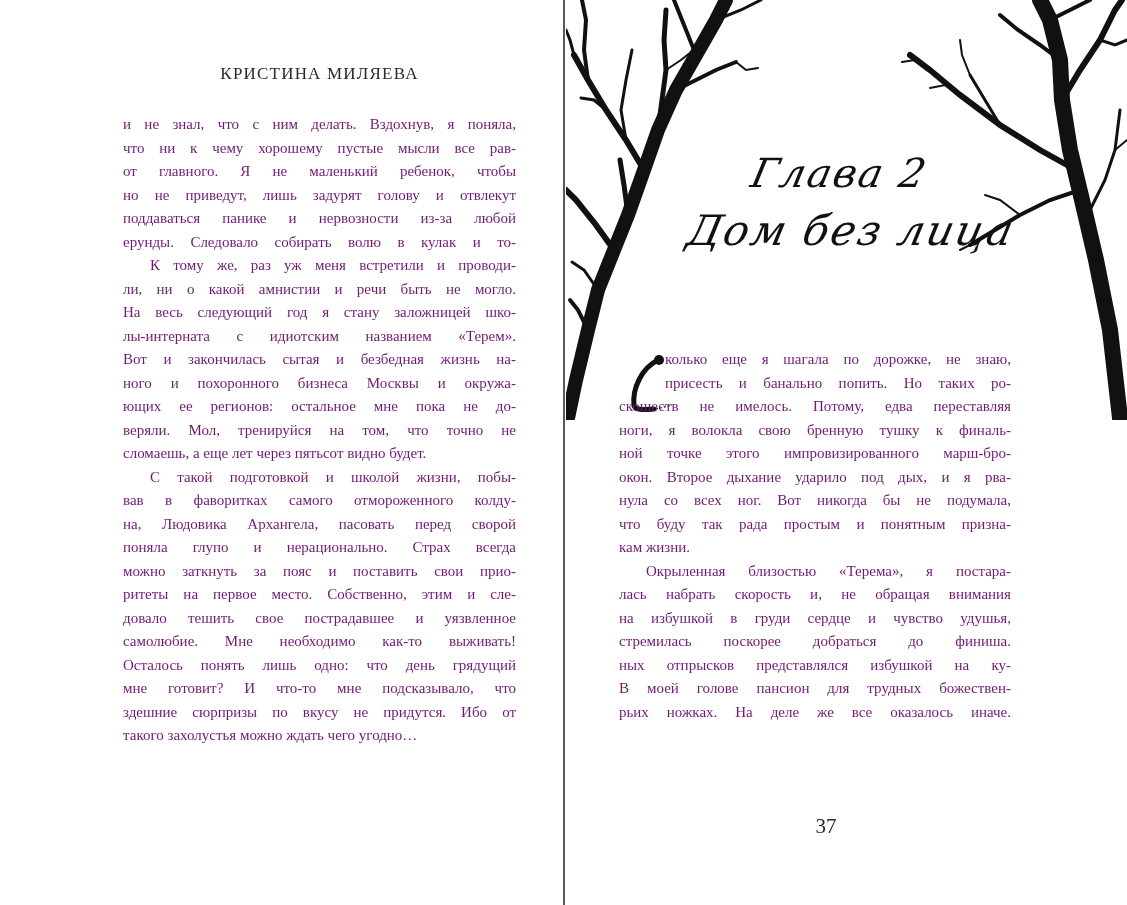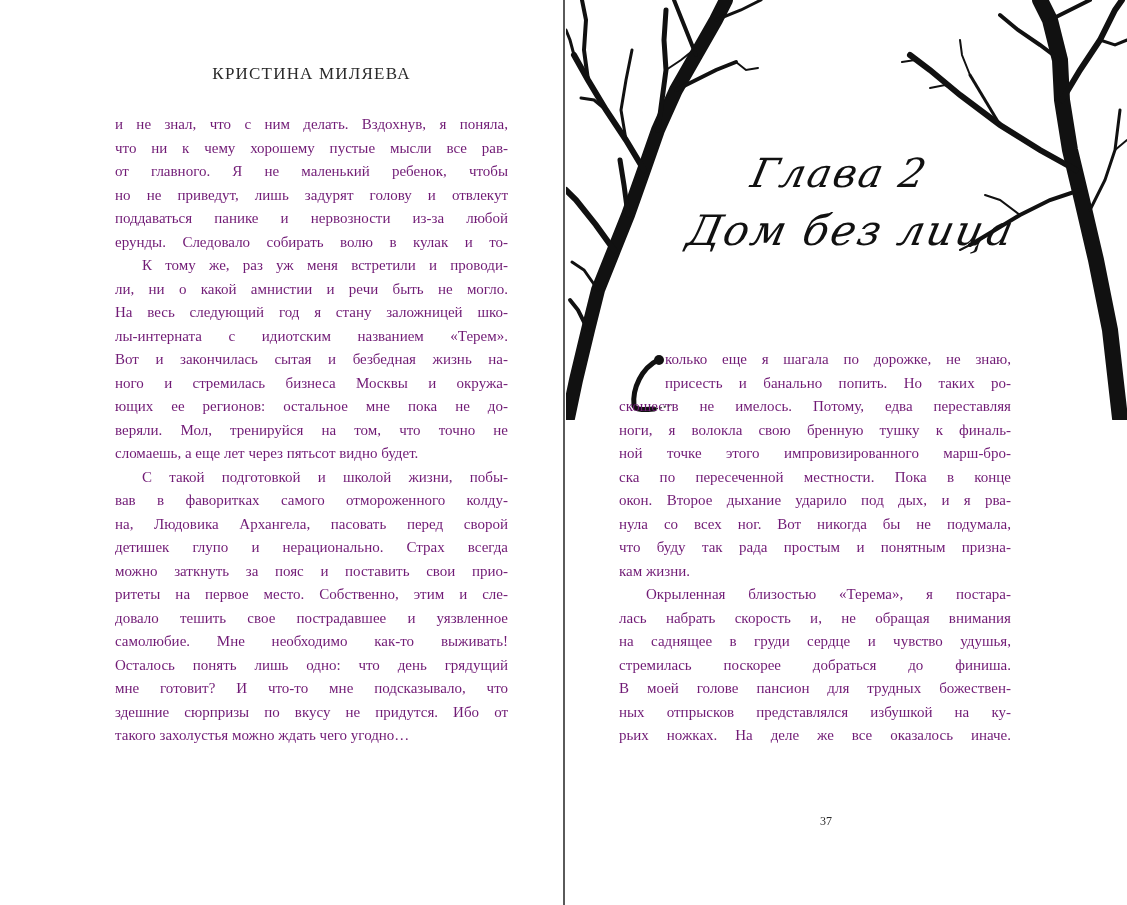--- a/index.html
+++ b/index.html
@@ -3,21 +3,21 @@
 <meta charset="utf-8">
 <style>
   html, body { margin: 0; padding: 0; }
   body {
     width: 1127px; height: 905px; position: relative; overflow: hidden;
     background: #ffffff; color: #1c1c1c;
     font-family: "DejaVu Serif", "Liberation Serif", serif;
   }
   .spread { position: absolute; inset: 0; }
   .page { position: absolute; top: 0; height: 905px; }
-  .page-left { left: 8px; width: 452px; padding-left: 26px; }
+  .page-left { left: 16px; width: 452px; padding-left: 26px; }
   .page-right { left: 566px; width: 561px; }
   .spine {
     position: absolute; left: 563px; top: 0; width: 2px; height: 905px;
     background: #5a5a5a;
   }
   .running-head {
     position: absolute; top: 64px; left: 107px; width: 393px;
     text-align: center; font-family: "Liberation Serif", serif;
     font-size: 17px; letter-spacing: 1.2px; color: #2a2a2a;
   }
@@ -38,21 +38,21 @@
     position: absolute; left: 684px; top: 148px; width: 290px; height: 130px;
   }
   .chapter-title .t1, .chapter-title .t2 {
     position: absolute; font-family: "DejaVu Serif", serif; font-style: italic;
     color: #111; white-space: nowrap; transform: skewX(-12deg);
   }
   .chapter-title .t1 { left: 68px; top: 2px; font-size: 40px; letter-spacing: 2px; }
   .chapter-title .t2 { left: 4px; top: 58px; font-size: 42px; letter-spacing: 2px; }
   .page-number {
     position: absolute; top: 814px; left: 630px; width: 392px; text-align: center;
-    font-family: "Liberation Serif", serif; font-size: 12px; color: #2a2a2a;
+    font-family: "Liberation Serif", serif; font-size: 21px; color: #2a2a2a;
   }
   .tree { position: absolute; }
   .tree-left { left: 566px; top: 0; width: 200px; height: 420px; }
   .tree-right { left: 900px; top: 0; width: 227px; height: 420px; }
 </style>
 </head>
 <body>
 
 <div class="spread">
 
@@ -63,28 +63,28 @@
         <span class="line">что ни к чему хорошему пустые мысли все рав-</span>
         <span class="line">от главного. Я не маленький ребенок, чтобы</span>
         <span class="line">но не приведут, лишь задурят голову и отвлекут</span>
         <span class="line">поддаваться панике и нервозности из-за любой</span>
         <span class="line">ерунды. Следовало собирать волю в кулак и то-</span>
         <span class="line indent">К тому же, раз уж меня встретили и проводи-</span>
         <span class="line">ли, ни о какой амнистии и речи быть не могло.</span>
         <span class="line">На весь следующий год я стану заложницей шко-</span>
         <span class="line">лы-интерната с идиотским названием «Терем».</span>
         <span class="line">Вот и закончилась сытая и безбедная жизнь на-</span>
-        <span class="line">ного и стремилась бизнеса Москвы и окружа-</span>
+        <span class="line">ного и похоронного бизнеса Москвы и окружа-</span>
         <span class="line">ющих ее регионов: остальное мне пока не до-</span>
         <span class="line">веряли. Мол, тренируйся на том, что точно не</span>
         <span class="line last">сломаешь, а еще лет через пятьсот видно будет.</span>
         <span class="line indent">С такой подготовкой и школой жизни, побы-</span>
         <span class="line">вав в фаворитках самого отмороженного колду-</span>
         <span class="line">на, Людовика Архангела, пасовать перед сворой</span>
-        <span class="line">детишек глупо и нерационально. Страх всегда</span>
+        <span class="line">поняла глупо и нерационально. Страх всегда</span>
         <span class="line">можно заткнуть за пояс и поставить свои прио-</span>
         <span class="line">ритеты на первое место. Собственно, этим и сле-</span>
         <span class="line">довало тешить свое пострадавшее и уязвленное</span>
         <span class="line">самолюбие. Мне необходимо как-то выживать!</span>
         <span class="line">Осталось понять лишь одно: что день грядущий</span>
         <span class="line">мне готовит? И что-то мне подсказывало, что</span>
         <span class="line">здешние сюрпризы по вкусу не придутся. Ибо от</span>
         <span class="line last">такого захолустья можно ждать чего угодно…</span>
       </div>
   </div>
@@ -145,28 +145,27 @@
     <circle cx="31" cy="8" r="5" fill="#111"></circle>
     <path d="M28 57 L44 53" fill="none" stroke="#111" stroke-width="1.2" stroke-dasharray="2 2"></path>
   </svg>
 
   <div class="body-text right-text" id="right-text">
       <span class="line drop">колько еще я шагала по дорожке, не знаю,</span>
       <span class="line drop">присесть и банально попить. Но таких ро-</span>
       <span class="line">скошеств не имелось. Потому, едва переставляя</span>
       <span class="line">ноги, я волокла свою бренную тушку к финаль-</span>
       <span class="line">ной точке этого импровизированного марш-бро-</span>
-      <span class="line">ска по пересеченной местности. Пока в конце</span>
       <span class="line">окон. Второе дыхание ударило под дых, и я рва-</span>
       <span class="line">нула со всех ног. Вот никогда бы не подумала,</span>
       <span class="line">что буду так рада простым и понятным призна-</span>
       <span class="line last">кам жизни.</span>
       <span class="line indent">Окрыленная близостью «Терема», я постара-</span>
       <span class="line">лась набрать скорость и, не обращая внимания</span>
-      <span class="line">на саднящее в груди сердце и чувство удушья,</span>
+      <span class="line">на избушкой в груди сердце и чувство удушья,</span>
       <span class="line">стремилась поскорее добраться до финиша.</span>
+      <span class="line">ных отпрысков представлялся избушкой на ку-</span>
       <span class="line">В моей голове пансион для трудных божествен-</span>
-      <span class="line">ных отпрысков представлялся избушкой на ку-</span>
       <span class="line">рьих ножках. На деле же все оказалось иначе.</span>
     </div>
 
   <div class="page-number">37</div>
 </div>
 
 </body></html>

